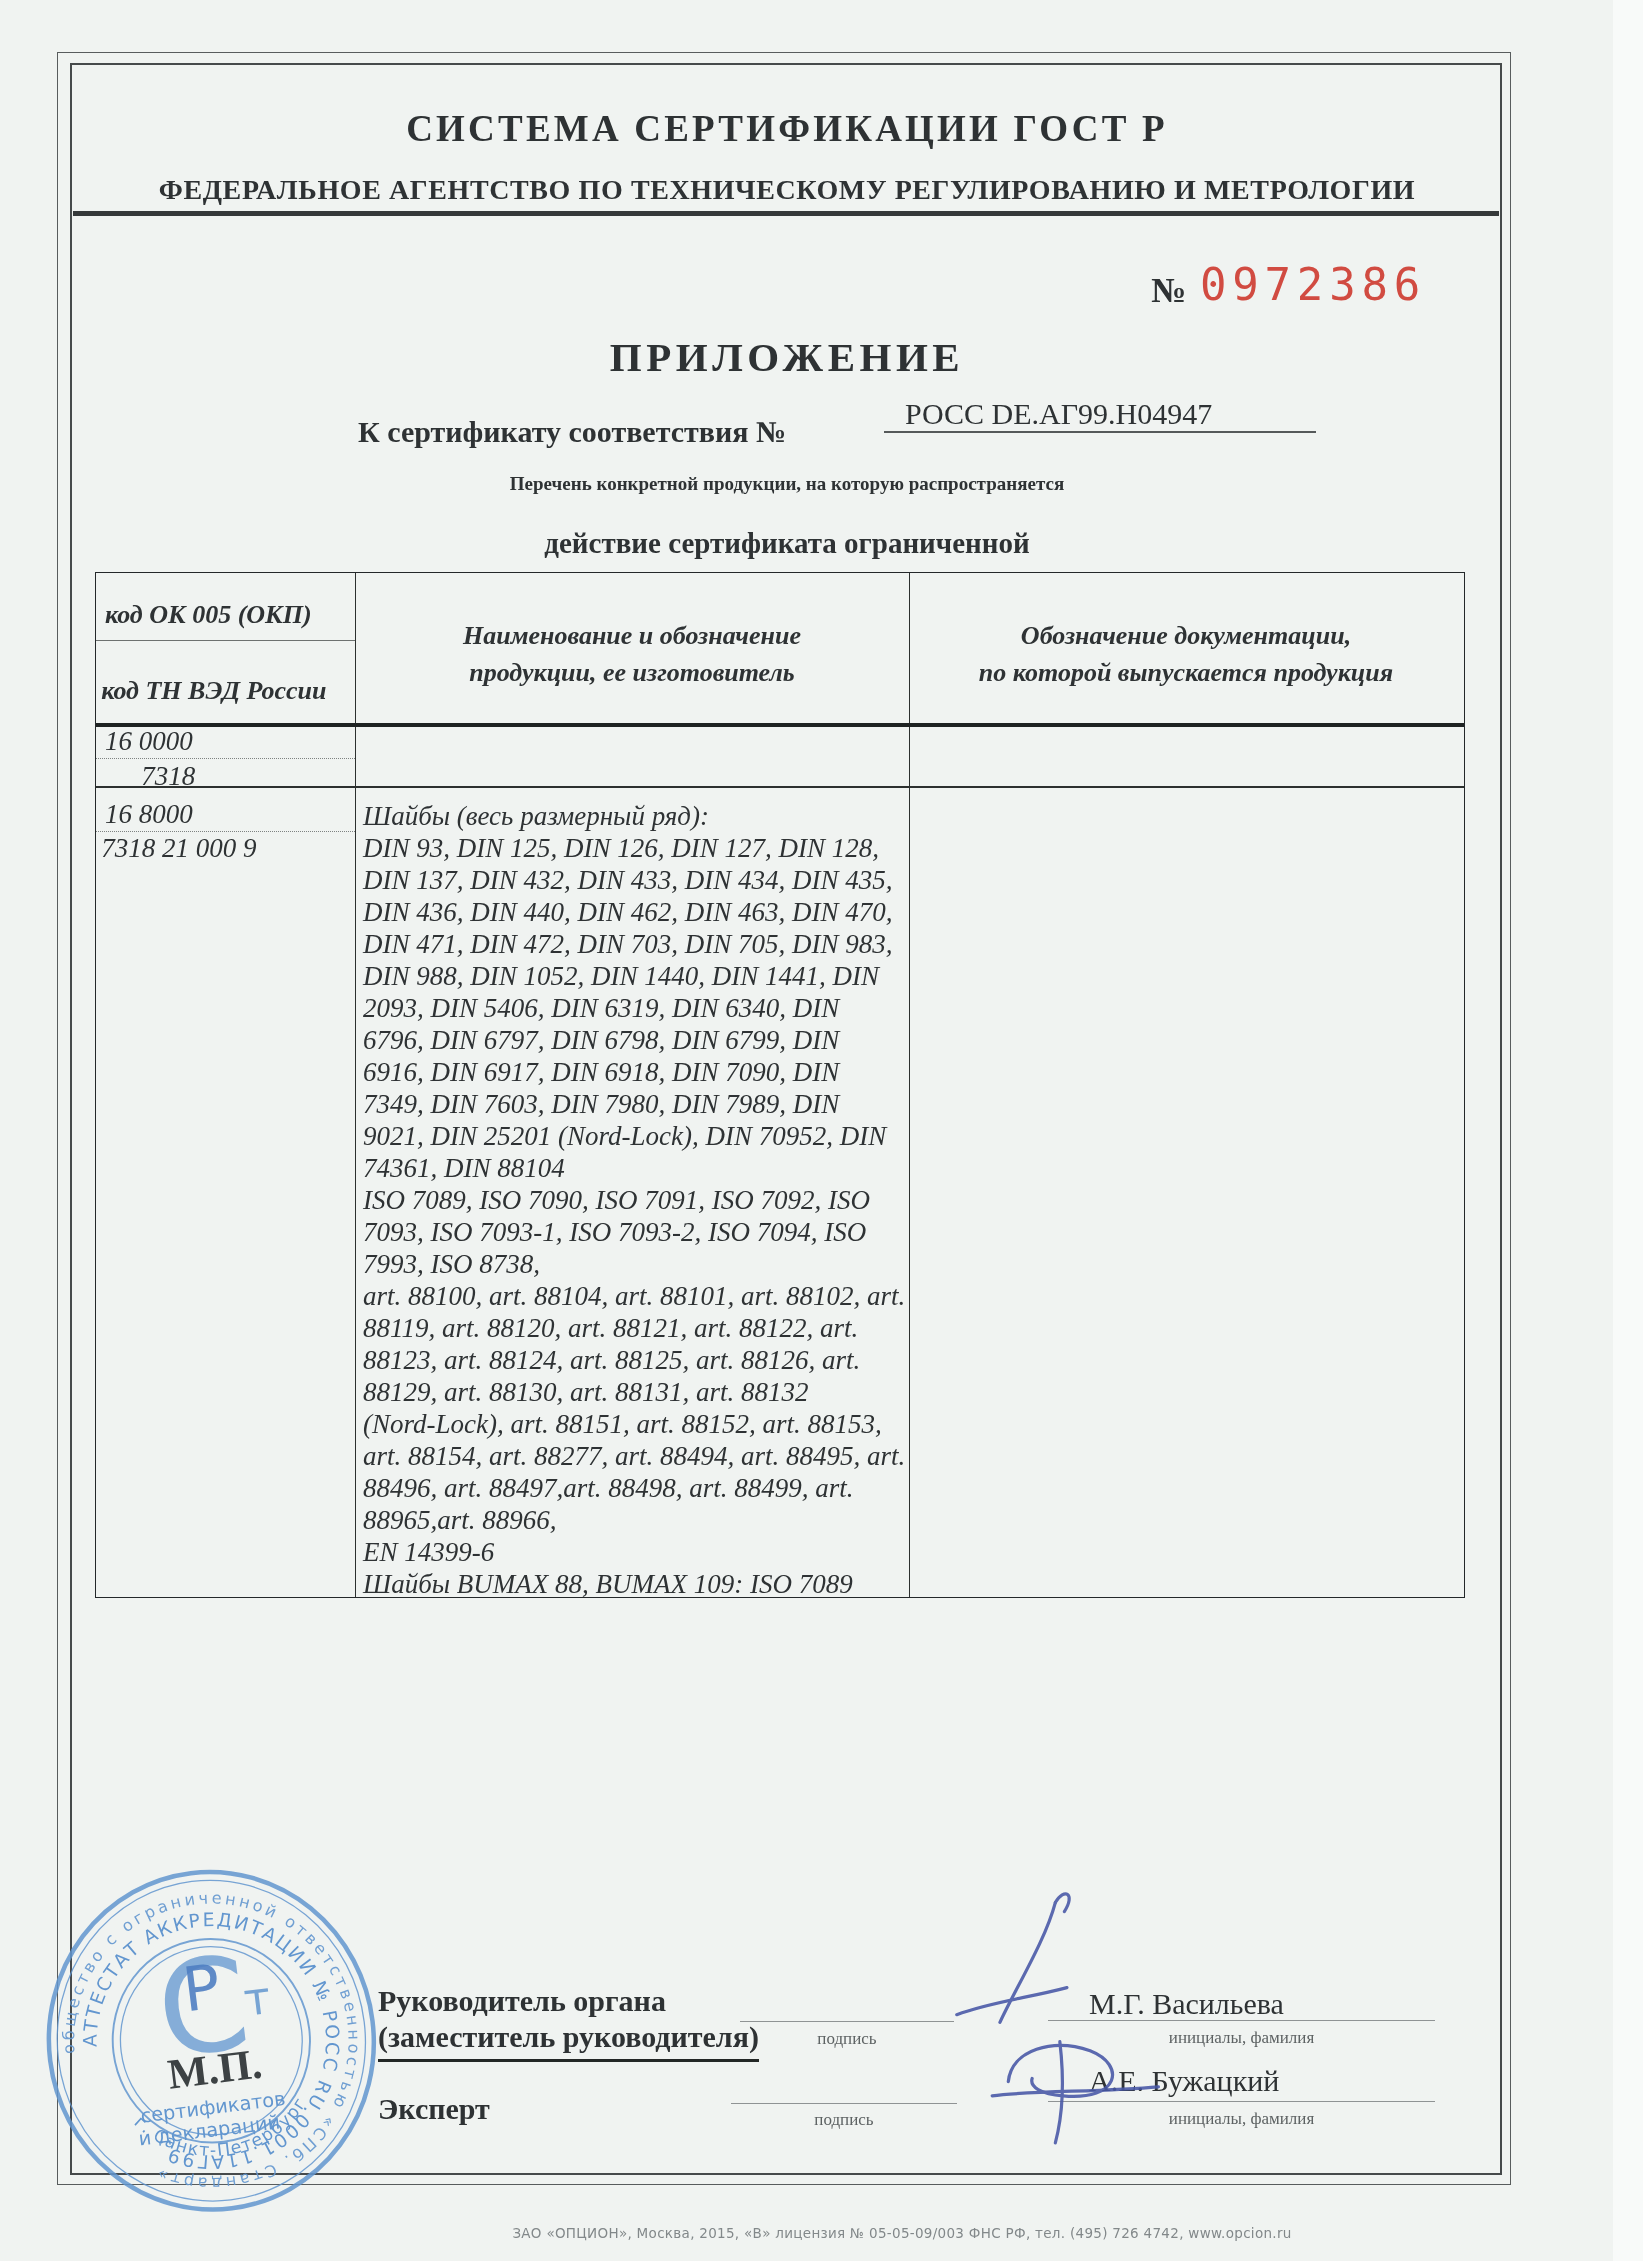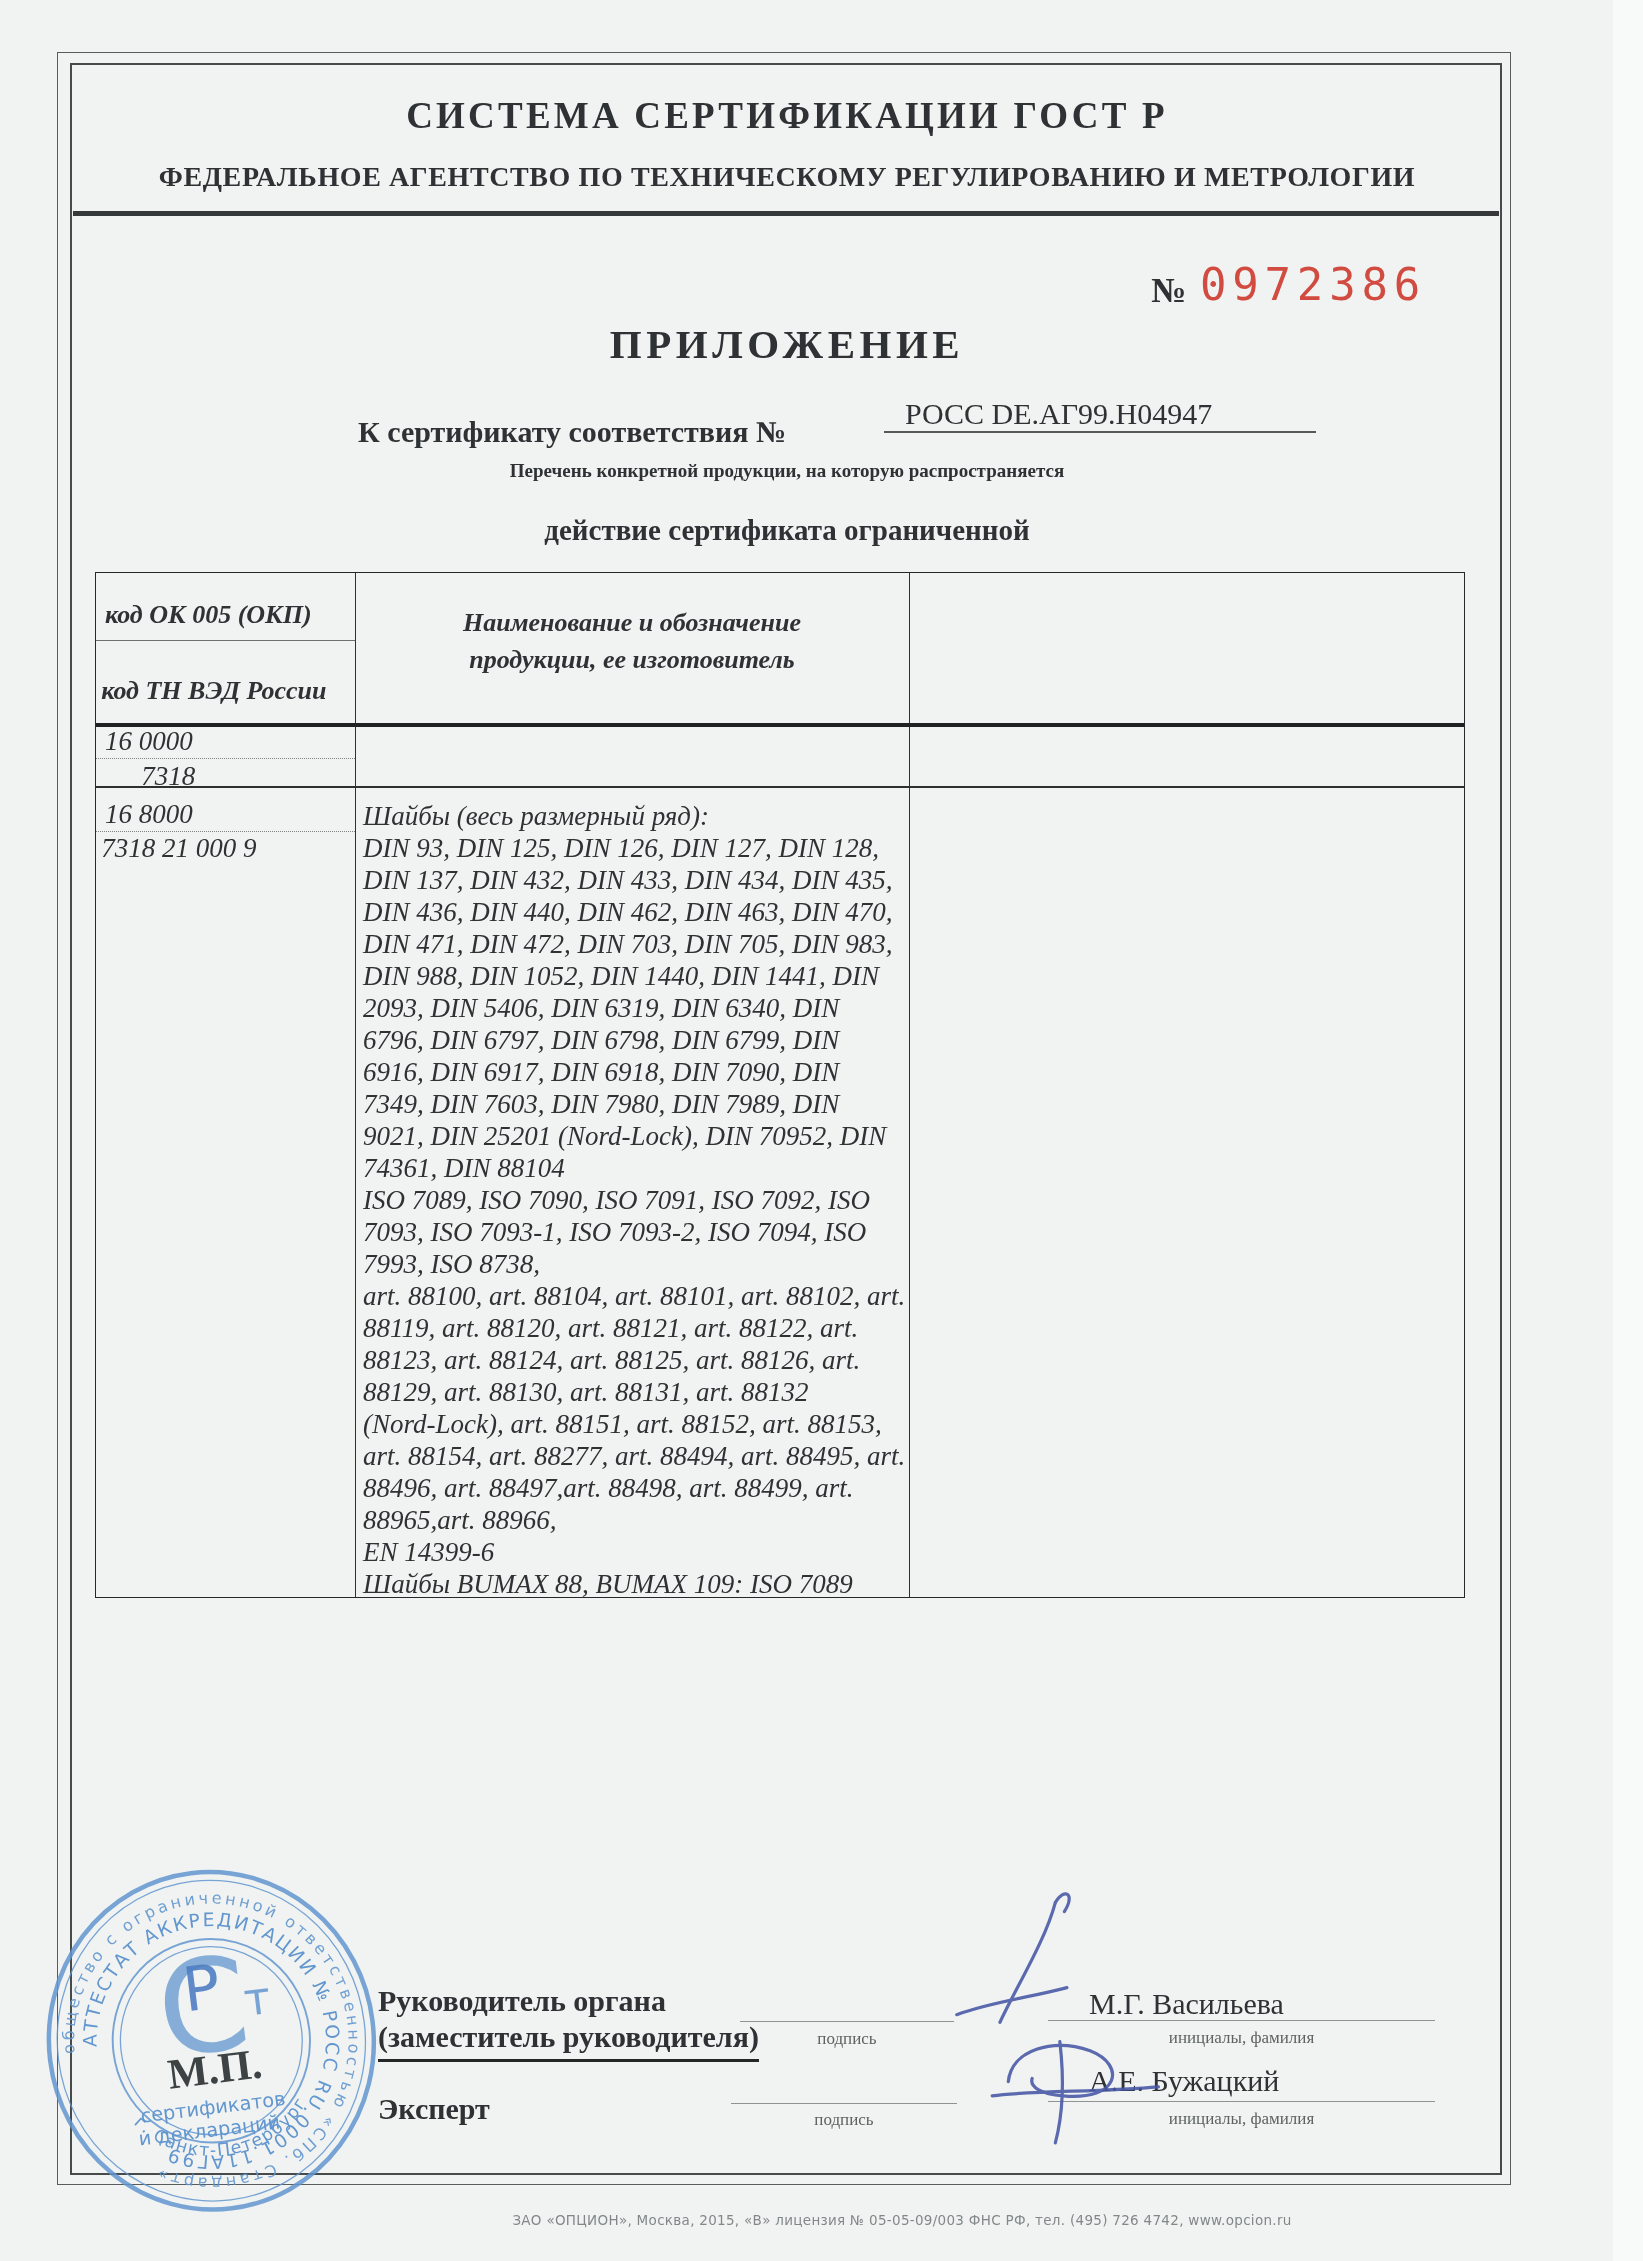--- a/index.html
+++ b/index.html
@@ -6,21 +6,21 @@
     --paper:#f0f3f1; --ink:#2e3234; --ink-soft:#3c4042; --border:#45494a;
     --accent-red:#d14b41; --stamp-blue:#6296cf; --signature-ink:#4757a6;
     --caption:#5d6263; --footer:#82888a;
   }
   html,body{margin:0;padding:0;background:#dfe3e1;}
   #page{position:relative;width:1644px;height:2261px;background:var(--paper);
         font-family:"Liberation Serif","DejaVu Serif",serif;color:var(--ink);overflow:hidden;}
   #page::after{content:"";position:absolute;right:0;top:0;width:31px;height:100%;
         background:rgba(255,255,255,.55);pointer-events:none;}
   .abs{position:absolute;}
-  .center{text-align:center;}
+  .center{text-align:center;margin-top:13px;}
   .bold{font-weight:bold;}
   .outer-frame{left:57px;top:52px;width:1452px;height:2131px;border:1.9px solid #585c5d;}
   .inner-frame{left:70px;top:63px;width:1428px;height:2108px;border:2.6px solid #464a4b;}
   .hband{left:70px;width:1434px;}
   .h1{top:94px;font-size:37px;letter-spacing:3.2px;}
   .h2{top:161px;font-size:28px;letter-spacing:0.6px;}
   .hsep{left:73px;top:211px;width:1426px;height:4.5px;background:#35393a;}
   .no-label{left:1151px;top:271px;font-size:35px;font-weight:bold;}
   .no-digits{left:1200px;top:259px;font-size:44px;letter-spacing:5.8px;color:var(--accent-red);
              font-family:"DejaVu Sans Mono",monospace;}
@@ -83,20 +83,22 @@
     <div class="abs vline v2"></div>
     <div class="abs hdr-bottom"></div>
     <div class="abs row1-bottom"></div>
 
     <div class="abs c1pad colhdr" style="top:23px;width:245px;">код ОК 005 (ОКП)</div>
     <div class="abs c1split"></div>
     <div class="abs colhdr" style="left:5.2px;top:99px;width:251px;">код ТН ВЭД России</div>
 
     <div class="abs colhdr center" style="left:259px;top:31px;width:554px;white-space:pre-line;">Наименование и обозначение
 продукции, ее изготовитель</div>
+    <div class="abs colhdr center" style="left:813px;top:31px;width:554px;white-space:pre-line;">Обозначение документации,
+по которой выпускается продукция</div>
 
     <div class="abs c1pad cell-text" style="top:153px;">16 0000</div>
     <div class="abs dash" style="top:185px;"></div>
     <div class="abs cell-text" style="left:5.2px;top:188px;margin-left:40px;">7318</div>
 
     <div class="abs c1pad cell-text" style="top:226px;">16 8000</div>
     <div class="abs dash" style="top:258px;"></div>
     <div class="abs cell-text" style="left:5.2px;top:260px;">7318 21 000 9</div>
 
     <div class="abs product">Шайбы (весь размерный ряд):

